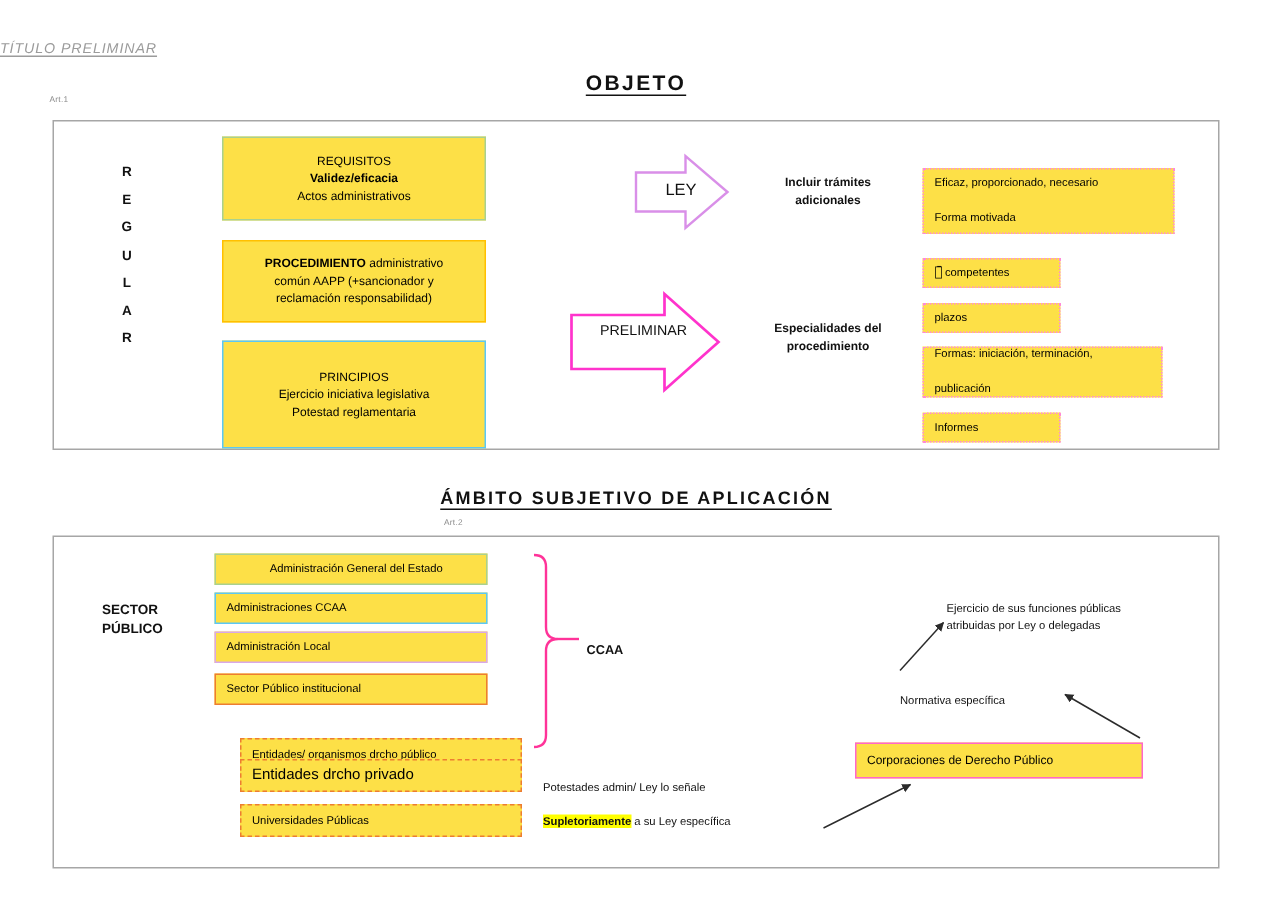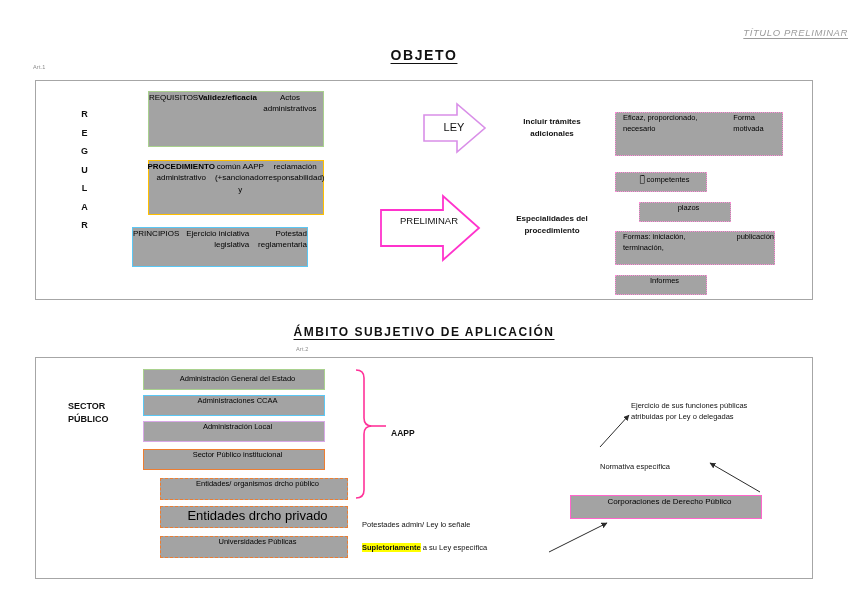--- a/index.html
+++ b/index.html
@@ -19,28 +19,27 @@
     height: 599px;
     background: #ffffff;
     overflow: hidden;
   }
 
   
   .pretitle {
     position: absolute;
     left: 0; right: 0;
     top: 27px;
-    text-align: right;
+    text-align: left;
     font-size: 9.5px;
     font-style: italic;
     letter-spacing: 0.6px;
     color: #9b9b9b;
     text-decoration: underline;
     text-underline-offset: 2px;
-    margin-left: 39px;
   }
   .maintitle {
     position: absolute;
     left: 0; right: 0;
     top: 47px;
     text-align: center;
     font-size: 14px;
     font-weight: bold;
     letter-spacing: 1.6px;
     color: #111111;
@@ -71,23 +70,23 @@
     border: 1px solid #a6a6a6;
     background: #ffffff;
     box-sizing: border-box;
   }
 
   
   .box {
     position: absolute;
     box-sizing: border-box;
     display: flex;
-    flex-direction: row;
+    flex-direction: column;
     justify-content: center;
-    background: #a3a3a3;
+    background: #fde047;
   }
   .box .line {
     line-height: 1.42;
   }
   .ctr { text-align: center; }
   .lft { text-align: left; padding-left: 7px; }
 
   .bx-green  { border: 1.4px solid #a9d18e; }
   .bx-amber  { border: 1.4px solid #ffc000; }
   .bx-blue   { border: 1.4px solid #5bc8f5; }
@@ -175,21 +174,21 @@
     <div class="line bold">Validez/eficacia</div>
     <div class="line">Actos administrativos</div>
   </div>
 
   <div class="box bx-amber ctr" style="left:148px; top:160px; width:176px; height:55px; font-size:8px;">
     <div class="line"><span class="bold">PROCEDIMIENTO</span> administrativo</div>
     <div class="line">común AAPP (+sancionador y</div>
     <div class="line">reclamación responsabilidad)</div>
   </div>
 
-  <div class="box bx-blue ctr" style="left:132px; top:227px; width:176px; height:40px; font-size:8px;text-align:right;">
+  <div class="box bx-blue ctr" style="left:148px; top:227px; width:176px; height:72px; font-size:8px;">
     <div class="line">PRINCIPIOS</div>
     <div class="line">Ejercicio iniciativa legislativa</div>
     <div class="line">Potestad reglamentaria</div>
   </div>
 
   <div class="txt ctr" style="left:432px; top:119px; width:44px; font-size:11px;">LEY</div>
 
   <div class="txt ctr" style="left:384px; top:214px; width:90px; font-size:9.5px;">PRELIMINAR</div>
 
   <div class="txt bold ctr" style="left:500px; top:116px; width:104px;">
@@ -204,21 +203,21 @@
 
   <div class="box bx-dot-pink lft" style="left:615px; top:112px; width:168px; height:44px; font-size:7.5px;">
     <div class="line">Eficaz, proporcionado, necesario</div>
     <div class="line">Forma motivada</div>
   </div>
 
   <div class="box bx-dot-pink lft" style="left:615px; top:172px; width:92px; height:20px; font-size:7.5px;">
     <div class="line"><span class="orgsym">平̄</span> competentes</div>
   </div>
 
-  <div class="box bx-dot-pink lft" style="left:615px; top:202px; width:92px; height:20px; font-size:7.5px;margin-left:24px;">
+  <div class="box bx-dot-pink lft" style="left:615px; top:202px; width:92px; height:20px; font-size:7.5px;">
     <div class="line">plazos</div>
   </div>
 
   <div class="box bx-dot-pink lft" style="left:615px; top:231px; width:160px; height:34px; font-size:7.5px;">
     <div class="line">Formas: iniciación, terminación,</div>
     <div class="line">publicación</div>
   </div>
 
   <div class="box bx-dot-pink lft" style="left:615px; top:275px; width:92px; height:20px; font-size:7.5px;">
     <div class="line">Informes</div>
@@ -243,33 +242,33 @@
   </div>
 
   <div class="box bx-violet lft" style="left:143px; top:421px; width:182px; height:21px; font-size:7.5px;">
     <div class="line">Administración Local</div>
   </div>
 
   <div class="box bx-orange lft" style="left:143px; top:449px; width:182px; height:21px; font-size:7.5px;">
     <div class="line">Sector Público institucional</div>
   </div>
 
-  <div class="box bx-dash-orange lft" style="left:160px; top:478px; width:188px; height:22px; font-size:7.5px;">
+  <div class="box bx-dash-orange lft" style="left:160px; top:492px; width:188px; height:22px; font-size:7.5px;">
     <div class="line">Entidades/ organismos drcho público</div>
   </div>
 
-  <div class="box bx-dash-orange lft" style="left:160px; top:506px; width:188px; height:22px; font-size:13px;">
+  <div class="box bx-dash-orange lft" style="left:160px; top:506px; width:188px; height:22px; font-size:10px;">
     <div class="line">Entidades drcho privado</div>
   </div>
 
   <div class="box bx-dash-orange lft" style="left:160px; top:536px; width:188px; height:22px; font-size:7.5px;">
     <div class="line">Universidades Públicas</div>
   </div>
 
-  <div class="txt bold" style="left:391px; top:427px; font-size:8.5px;">AAPP</div>
+  <div class="txt bold" style="left:391px; top:427px; font-size:8.5px;">CCAA</div>
 
   <div class="txt" style="left:362px; top:519px; font-size:7.5px;">Potestades admin/ Ley lo señale</div>
 
   <div class="txt" style="left:362px; top:542px; font-size:7.5px;">
     <span class="hl bold">Supletoriamente</span><span> a su Ley específica</span>
   </div>
 
   <div class="txt" style="left:631px; top:400px; font-size:7.5px;">
     <div>Ejercicio de sus funciones públicas</div>
     <div>atribuidas por Ley o delegadas</div>

